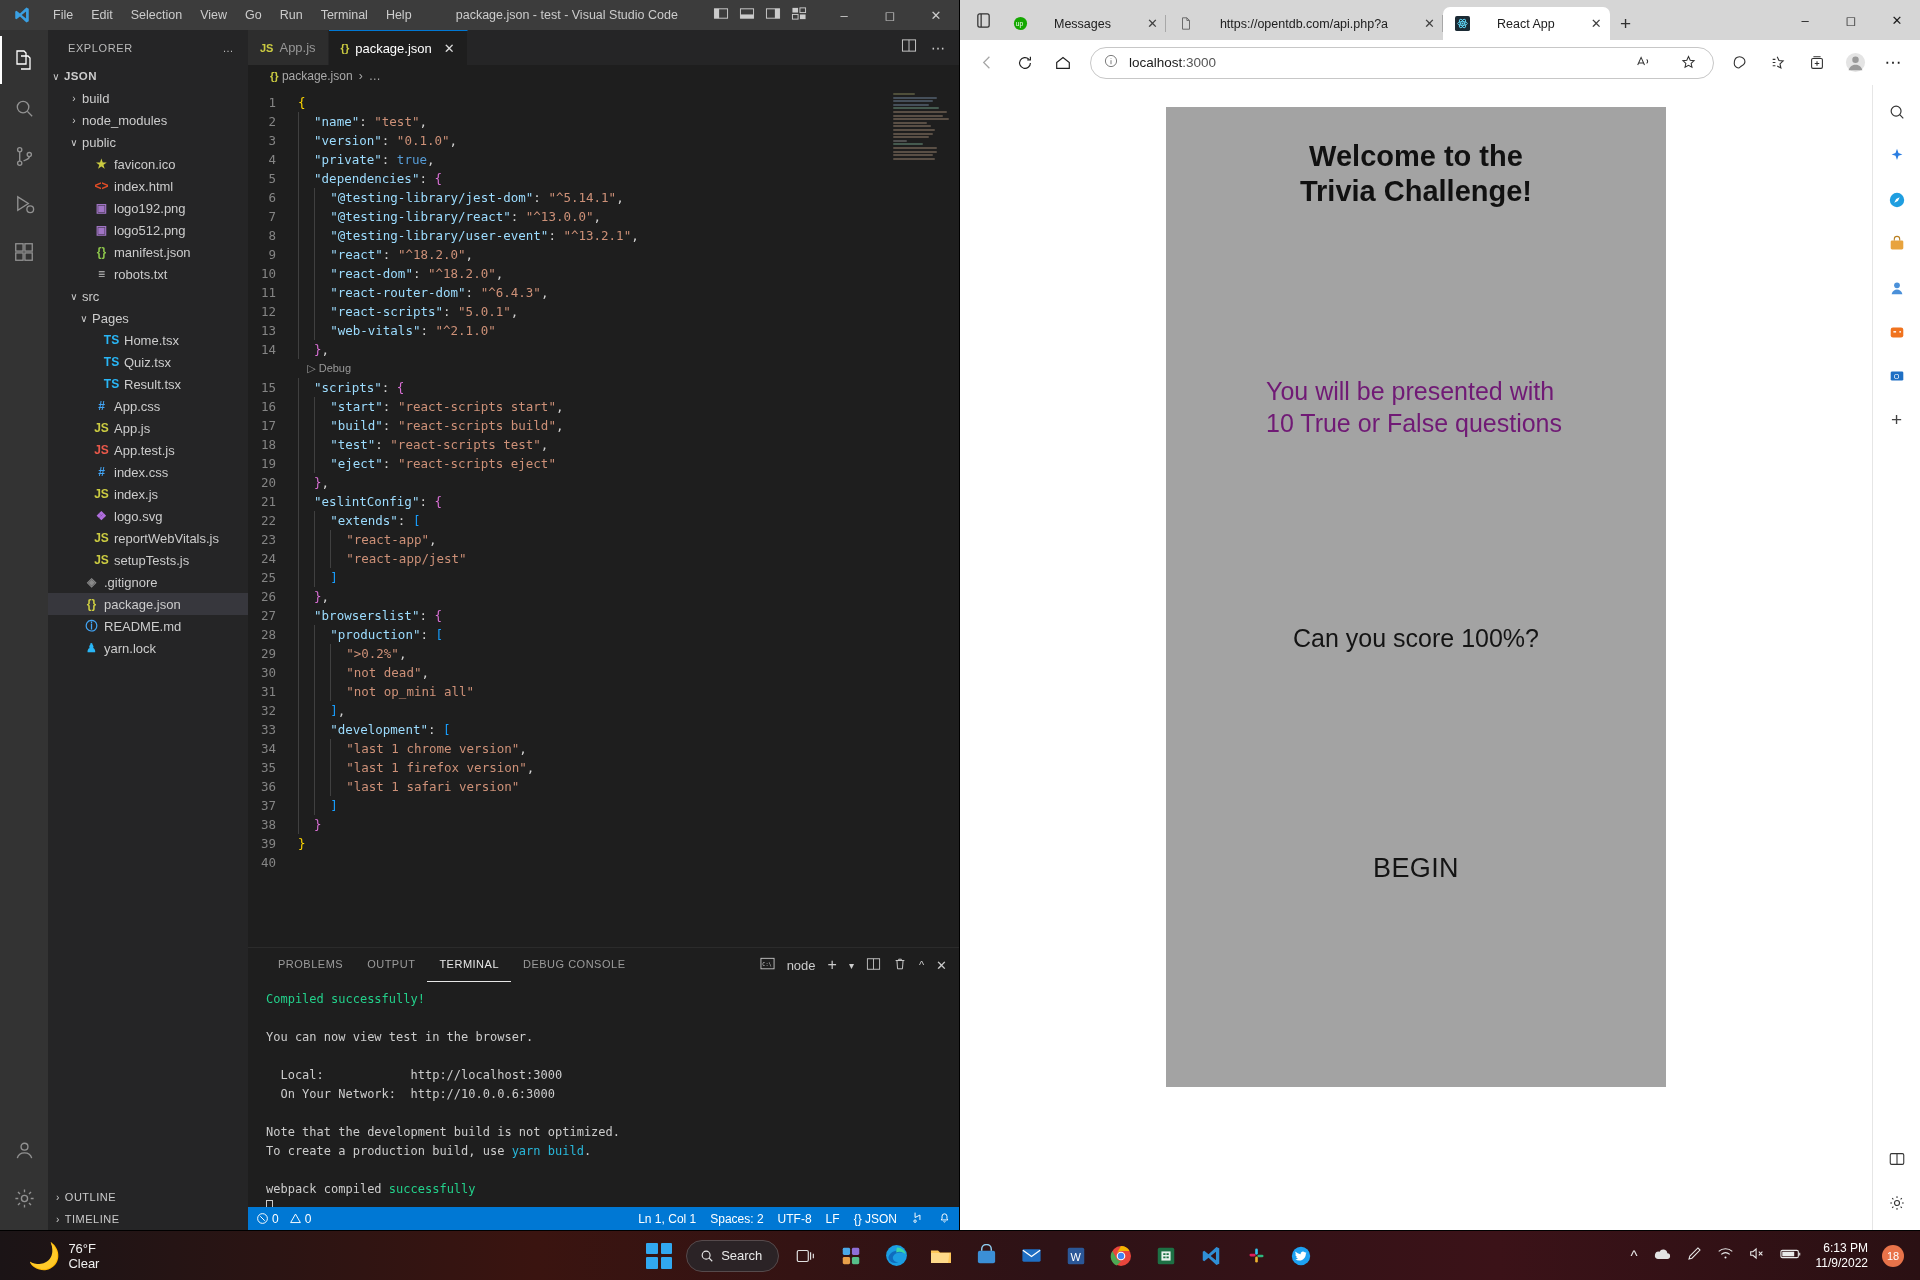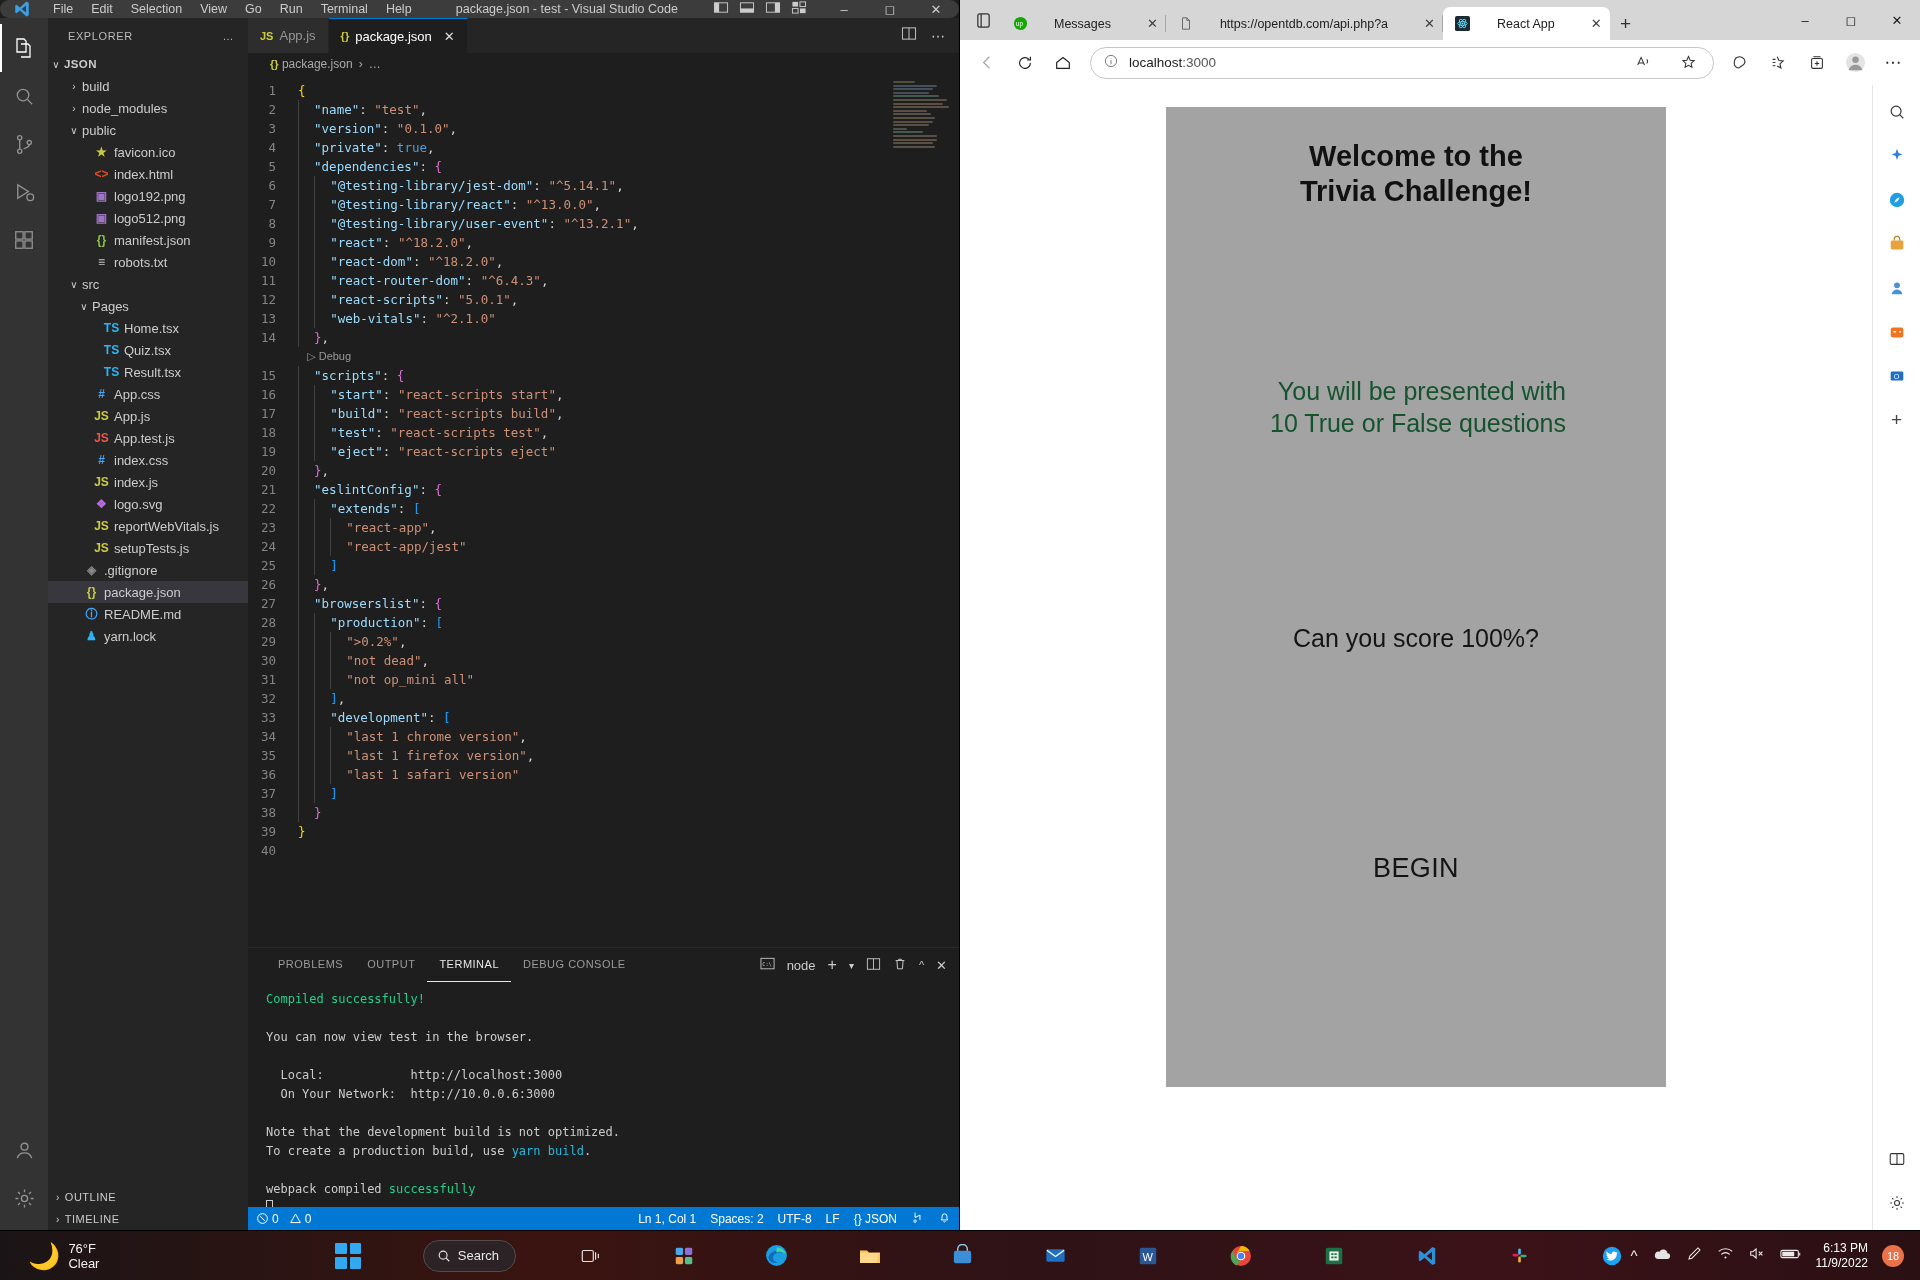--- a/index.html
+++ b/index.html
@@ -13,21 +13,21 @@
 
   
   .taskbar {
     position:absolute; left:0; bottom:0; width:1920px; height:50px;
     background:linear-gradient(90deg,#1b1416 0%,#3a1410 28%,#2e1216 55%,#3b1218 78%,#2a1013 100%);
     display:flex; align-items:center; border-top:1px solid #000;
   }
   .tb-weather { display:flex; align-items:center; gap:8px; padding-left:28px; width:330px; }
   .tb-weather .moon { font-size:26px; color:#f0a030; line-height:1; }
   .tb-weather .wx { color:#f0f0f0; font-size:13px; line-height:15px; }
-  .tb-center { flex:1; display:flex; align-items:center; justify-content:space-between; gap:9px; }
+  .tb-center { flex:1; display:flex; align-items:center; justify-content:center; gap:9px; }
   .tb-icon {
     width:36px;height:36px;display:flex;align-items:center;justify-content:center;
     border-radius:5px; position:relative;
   }
   .tb-start { width:26px;height:26px;display:grid;grid-template-columns:1fr 1fr;grid-template-rows:1fr 1fr;gap:3px; }
   .tb-start i { background:#31a8f0; display:block; border-radius:1px; }
   .tb-search {
     height:32px; background:#2b2326; border:1px solid #564a4c; border-radius:16px;
     display:flex; align-items:center; gap:7px; padding:0 16px 0 13px; color:#e8e8e8; font-size:13px;
   }
@@ -37,22 +37,22 @@
     display:flex;align-items:center;justify-content:center; }
   .glyph { font-size:15px; color:#e9e9e9; }
 
   
   .vscode {
     position:absolute; left:0; top:0; width:960px; height:1230px;
     background:#1e1e1e; color:#ccc; display:flex; flex-direction:column;
     border-right:1px solid #000;
   }
   .vs-titlebar {
-    height:18px; background:#3c3c3c; display:flex; align-items:center; flex:none;
-    font-size:12px; color:#ccc;border-radius:11px;
+    height:30px; background:#3c3c3c; display:flex; align-items:center; flex:none;
+    font-size:12px; color:#ccc;
   }
   .vs-logo { width:44px; display:flex; align-items:center; justify-content:center; }
   .vs-menu { display:flex; gap:0; }
   .vs-menu span { padding:0 9px; line-height:30px; color:#cccccc; font-size:12.5px; }
   .vs-title { flex:1; text-align:center; color:#cccccc; font-size:12.5px; }
   .vs-winbtns { display:flex; align-items:center; gap:0; }
   .vs-layoutbtns { display:flex; gap:10px; padding-right:14px; color:#ccc; }
   .vs-winbtns .wb { width:46px; height:30px; display:flex; align-items:center; justify-content:center; font-size:13px; color:#ccc; }
 
   .vs-body { flex:1; display:flex; min-height:0; }
@@ -157,21 +157,21 @@
   .omnibox .url b { font-weight:normal; color:#555; }
 
   .edge-viewport { flex:1; background:#fff; display:flex; position:relative; min-height:0;gap:16px; }
   .edge-page { flex:1; position:relative; overflow:hidden; }
   .app-panel {
     position:absolute; left:206px; top:22px; width:500px; height:980px;
     background:#a3a3a3; display:flex; flex-direction:column; align-items:center;
     font-family:"Liberation Sans", sans-serif;
   }
   .app-title { font-size:29px; font-weight:bold; color:#111; text-align:center; line-height:1.22; margin-top:32px; }
-  .app-sub { font-size:25px; color:#14532d; text-align:right; line-height:1.28; margin-top:165px; max-width:300px; }
+  .app-sub { font-size:25px; color:#701a75; text-align:left; line-height:1.28; margin-top:165px; max-width:300px; }
   .app-score { font-size:25px; color:#141414; text-align:center; margin-top:185px; }
   .app-begin { font-size:27px; color:#141414; text-align:center; margin-top:200px; letter-spacing:.4px; }
 
   .edge-rail {
     width:48px; background:#fff; border-left:1px solid #e6e6e6; flex:none;
     display:flex; flex-direction:column; align-items:center; padding-top:10px; gap:10px;
   }
   .rail-i { width:34px;height:34px;display:flex;align-items:center;justify-content:center;border-radius:6px;font-size:15px;color:#333; }
   .rail-spacer { flex:1; }
 </style>

